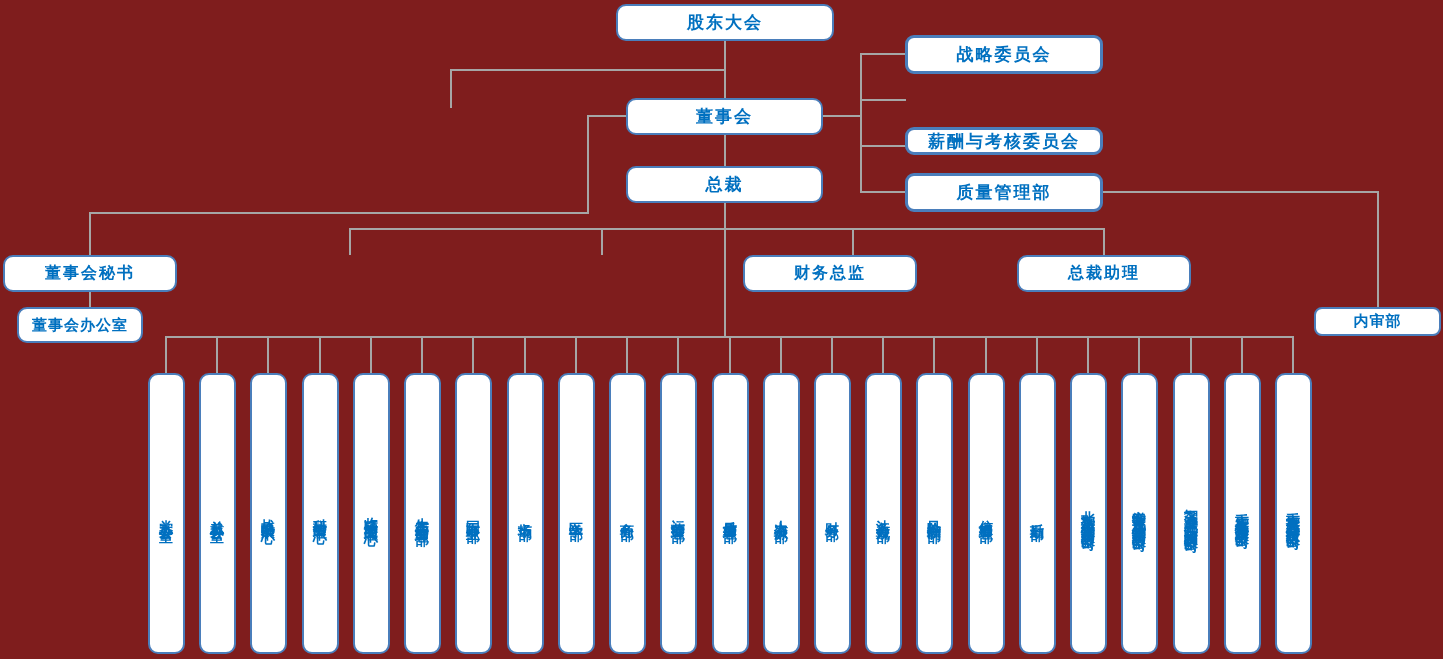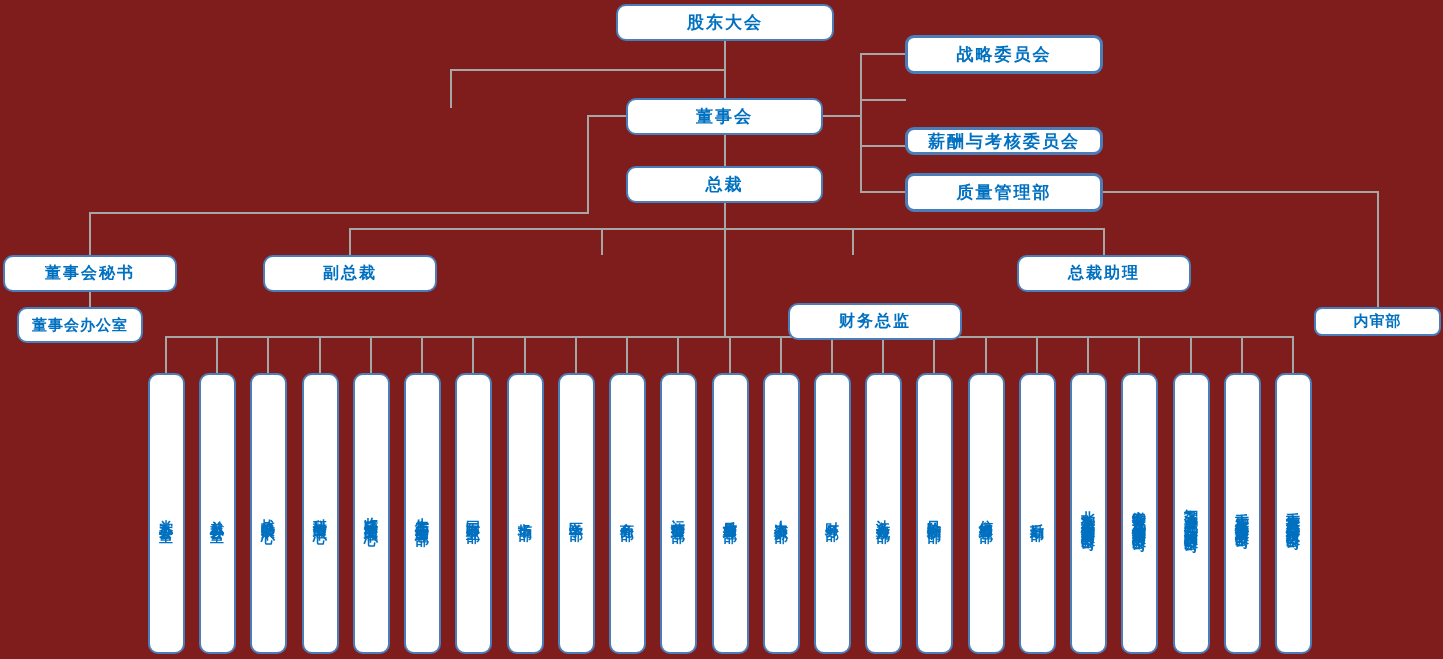--- a/index.html
+++ b/index.html
@@ -105,22 +105,21 @@
 
   <div class="node big" style="left:616px;top:4px;width:218px;height:37px;">股东大会</div>
   <div class="node big" style="left:626px;top:98px;width:197px;height:37px;">董事会</div>
   <div class="node committee" style="left:905px;top:35px;width:198px;height:39px;">战略委员会</div>
 
   <div class="node big" style="left:626px;top:166px;width:197px;height:37px;">总裁</div>
   <div class="node committee" style="left:905px;top:127px;width:198px;height:28px;">薪酬与考核委员会</div>
   <div class="node committee" style="left:905px;top:173px;width:198px;height:39px;">质量管理部</div>
 
   <div class="node mid" style="left:3px;top:255px;width:174px;height:37px;">董事会秘书</div>
-  <div class="node mid" style="left:263px;top:255px;width:174px;height:37px;">副总裁</div>
-  <div class="node mid" style="left:788px;top:255px;width:174px;height:37px;margin-top:48px;">财务总监</div>
+  <div class="node mid" style="left:743px;top:255px;width:174px;height:37px;">财务总监</div>
   <div class="node mid" style="left:1017px;top:255px;width:174px;height:37px;">总裁助理</div>
 
   <div class="node small" style="left:17px;top:307px;width:126px;height:36px;">董事会办公室</div>
   <div class="node small" style="left:1314px;top:307px;width:127px;height:29px;border-radius:8px;">内审部</div>
 
   <div class="dept" style="left:148px;">党委办公室</div>
   <div class="dept" style="left:199px;">总裁办公室</div>
   <div class="dept" style="left:250px;">战略发展中心</div>
   <div class="dept" style="left:302px;">科研管理中心</div>
   <div class="dept" style="left:353px;">临床研究管理中心</div>

